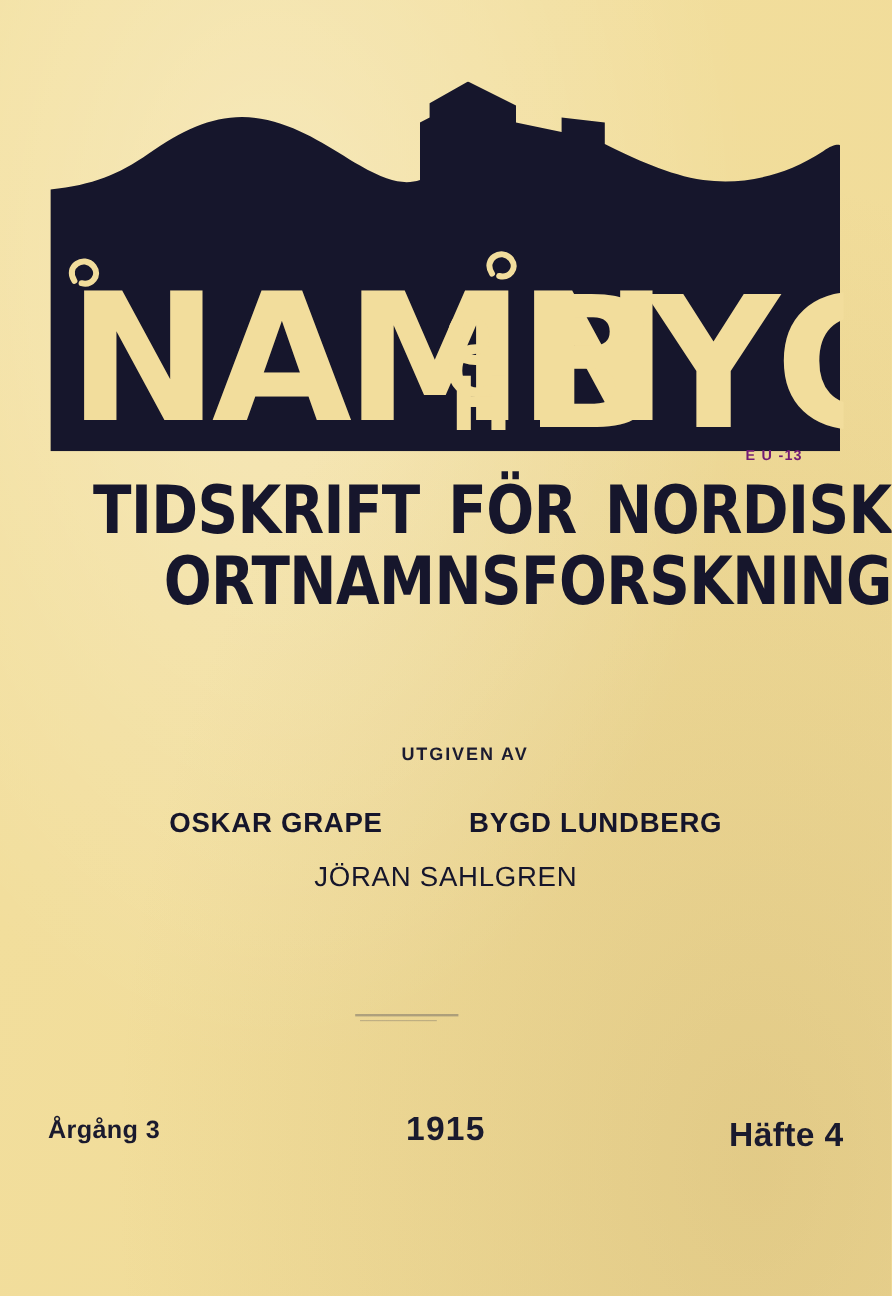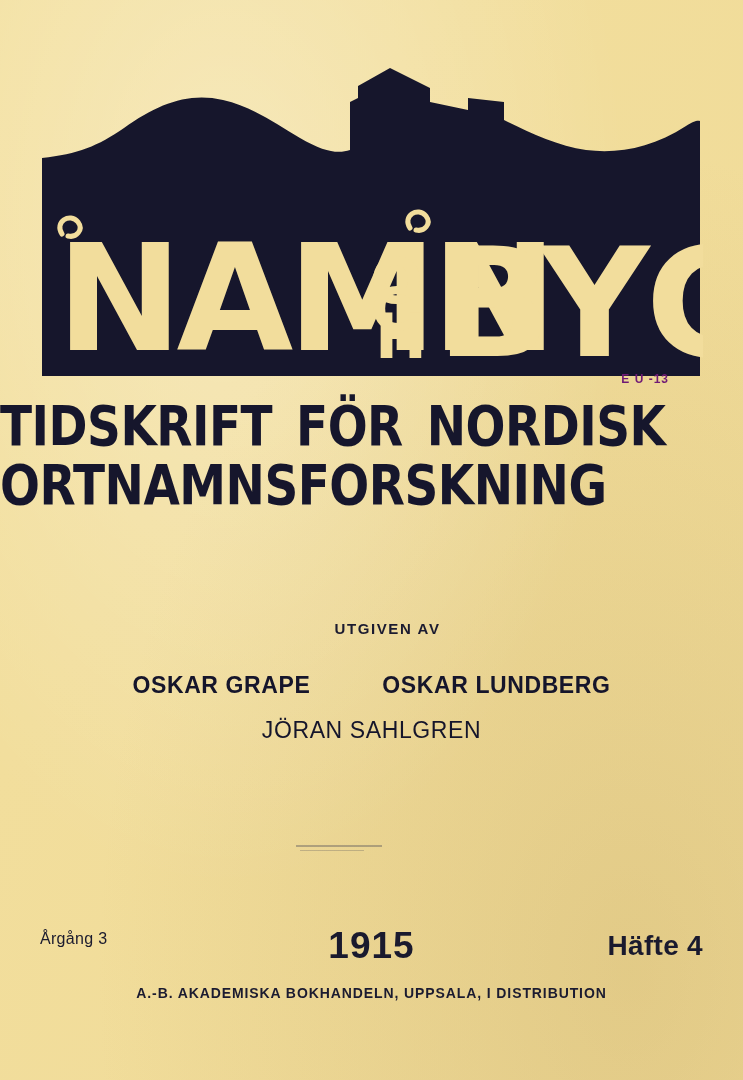--- a/index.html
+++ b/index.html
@@ -57,21 +57,21 @@
     color: #701a75;
     font-weight: bold;
   }
 
   
   .subtitle {
     position: absolute;
     left: 0;
     right: 0;
     top: 398px;
-    text-align: left;
+    text-align: right;
   }
   .subtitle .line {
     font-family: "DejaVu Sans", sans-serif;
     font-weight: bold;
     color: #16162c;
     letter-spacing: -0.5px;
     line-height: 1.0;
     transform: scaleY(1.18);
     transform-origin: center top;
   }
@@ -144,30 +144,30 @@
     position: absolute;
     left: 40px;
     right: 40px;
     top: 925px;
     height: 34px;
   }
   .issue-line .volume {
     position: absolute;
     left: 0;
     top: 5px;
-    font-size: 16px;
-    font-weight: normal;
+    font-size: 21px;
+    font-weight: bold;
     letter-spacing: 0.3px;
   }
   .issue-line .year {
     position: absolute;
     left: 0; right: 0;
     top: 0;
     text-align: center;
-    font-size: 37px;
+    font-size: 28px;
     font-weight: bold;
     letter-spacing: 1px;
   }
   .issue-line .issue {
     position: absolute;
     right: 0;
     top: 5px;
     font-size: 28px;
     font-weight: bold;
     letter-spacing: 0.3px;
@@ -232,30 +232,29 @@
   <div class="subtitle">
     <div class="line l1">TIDSKRIFT FÖR NORDISK</div>
     <div class="line l2">ORTNAMNSFORSKNING</div>
   </div>
 
   <div class="published-by">UTGIVEN AV</div>
 
   <div class="editors-row1">
     <span>OSKAR GRAPE</span>
     <span class="gap"></span>
-    <span>OSKAR LUNDBERG</span>
+    <span>BYGD LUNDBERG</span>
   </div>
   <div class="editors-row2">
     <span>JÖRAN SAHLGREN</span>
   </div>
 
   <div class="stray-mark"></div>
   <div class="stray-mark b"></div>
 
   <div class="issue-line">
     <div class="volume">Årgång 3</div>
     <div class="year">1915</div>
     <div class="issue">Häfte 4</div>
   </div>
 
-  <div class="distributor">A.-B. AKADEMISKA BOKHANDELN, UPPSALA, I DISTRIBUTION</div>
 
 </div>
 
 </body></html>

